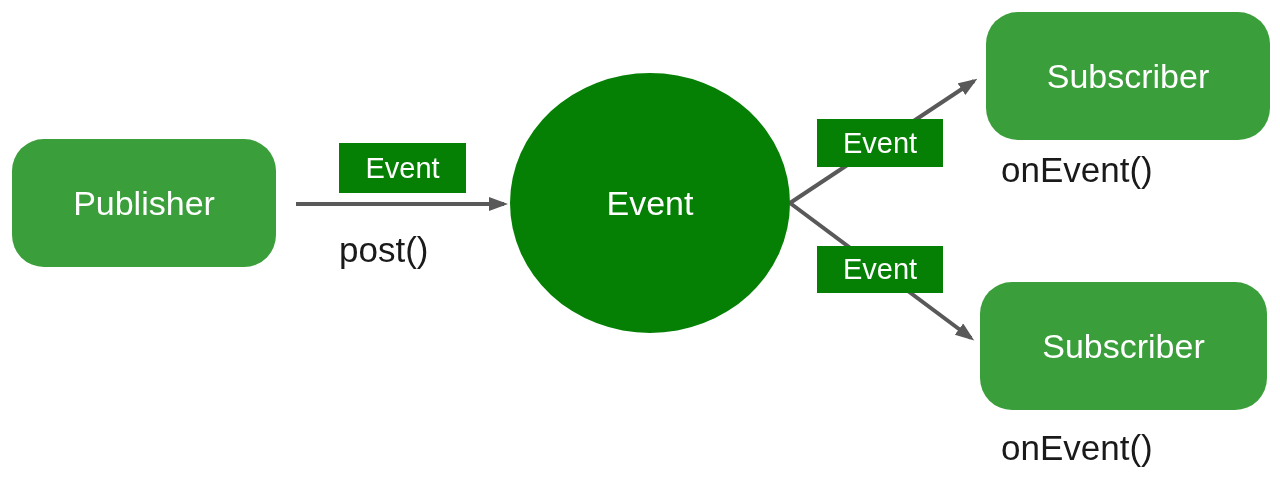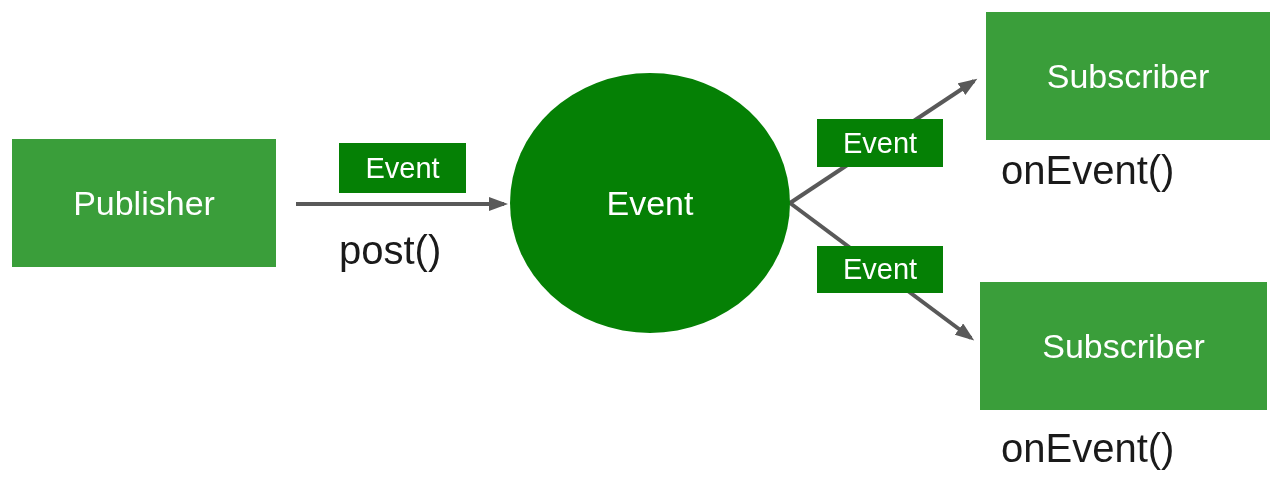--- a/index.html
+++ b/index.html
@@ -27,20 +27,21 @@
     stroke-width: 4;
   }
   .node {
     position: absolute;
     display: flex;
     align-items: center;
     justify-content: center;
     color: var(--text-light, #ffffff);
     z-index: 2;
     box-sizing: border-box;
+    border-radius: 32px;
   }
   .rect-node {
     background: var(--node-green, #3A9E3A);
     font-size: 34px;
     font-weight: 400;
   }
   .publisher {
     left: 12px; top: 139px;
     width: 264px; height: 128px; text-align: right;
   }
@@ -71,21 +72,21 @@
     justify-content: center;
     font-size: 29px;
     z-index: 3;
   }
   .chip-publish { left: 339px; top: 143px; width: 127px; height: 50px; }
   .chip-top     { left: 817px; top: 119px; width: 126px; height: 48px; }
   .chip-bottom  { left: 817px; top: 246px; width: 126px; height: 47px; }
   .method-label {
     position: absolute;
     color: var(--text-dark, #1A1A1A);
-    font-size: 40px;
+    font-size: 35px;
     line-height: 44px;
     font-weight: 400;
     z-index: 2;
     white-space: nowrap;
   }
   .post-label    { left: 339px; top: 228px; width: 130px; text-align: left; }
   .onevent-top   { left: 1001px; top: 148px; }
   .onevent-bottom{ left: 1001px; top: 426px; }
 </style>
 </head>

